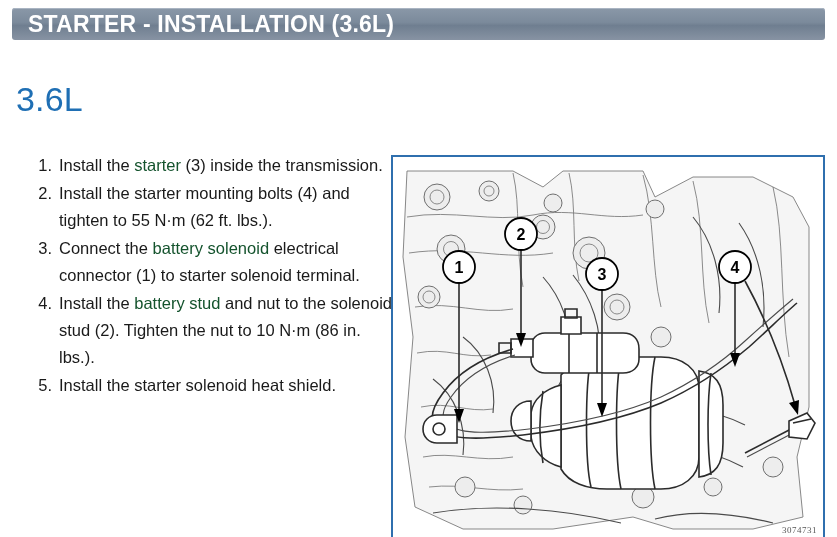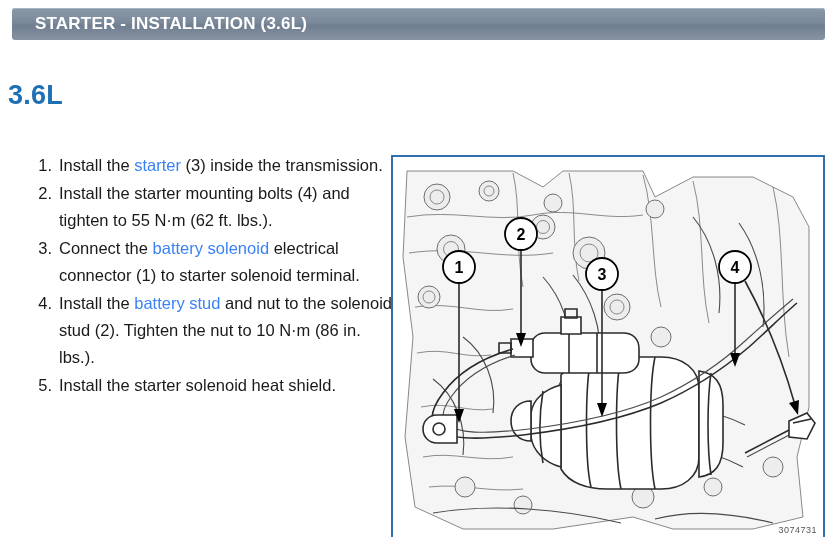--- a/index.html
+++ b/index.html
@@ -24,34 +24,34 @@
     width: 813px;
     height: 32px;
     background: linear-gradient(to bottom, #8a98a8 0%, #7b8a9b 45%, #6f7e90 55%, #8793a3 100%);
     border-radius: 3px;
     box-shadow: inset 0 1px 0 #a9b4c2;
     display: flex;
     align-items: center;
   }
   .header-title {
     color: #ffffff;
-    font-size: 17px;
+    font-size: 23px;
     font-weight: bold;
     letter-spacing: 0.2px;
-    padding-left: 23px;
+    padding-left: 16px;
     white-space: nowrap;
   }
 
   
   .section-heading {
     position: absolute;
-    left: 8px;
+    left: 16px;
     top: 80px;
-    font-size: 27px;
-    font-weight: bold;
+    font-size: 34px;
+    font-weight: normal;
     color: #1f6fb4;
     letter-spacing: 0.2px;
   }
 
   
   .procedure {
     position: absolute;
     left: 30px;
     top: 152px;
     width: 370px;
@@ -68,21 +68,21 @@
     width: 22px;
     flex: 0 0 22px;
     text-align: right;
     padding-right: 7px;
     color: #1a1a1a;
   }
   .proc-text {
     flex: 1 1 auto;
   }
   .xref {
-    color: #3b82f6;
+    color: #14532d;
     margin-top: 16px;
   }
 
   
   .figure-panel {
     position: absolute;
     left: 391px;
     top: 155px;
     width: 434px;
     height: 382px;
@@ -98,21 +98,21 @@
     width: 430px;
     height: 380px;
   }
   .fig-id {
     position: absolute;
     right: 6px;
     bottom: 2px;
     font-size: 9px;
     color: #555;
     letter-spacing: 0.5px;
-    font-family: Liberation Sans, sans-serif;
+    font-family: Liberation Serif, serif;
   }
   svg.engine { display:block; }
 </style>
 </head>
 <body>
 
 <div class="header-bar">
   <div class="header-title">STARTER - INSTALLATION (3.6L)</div>
 </div>
 

